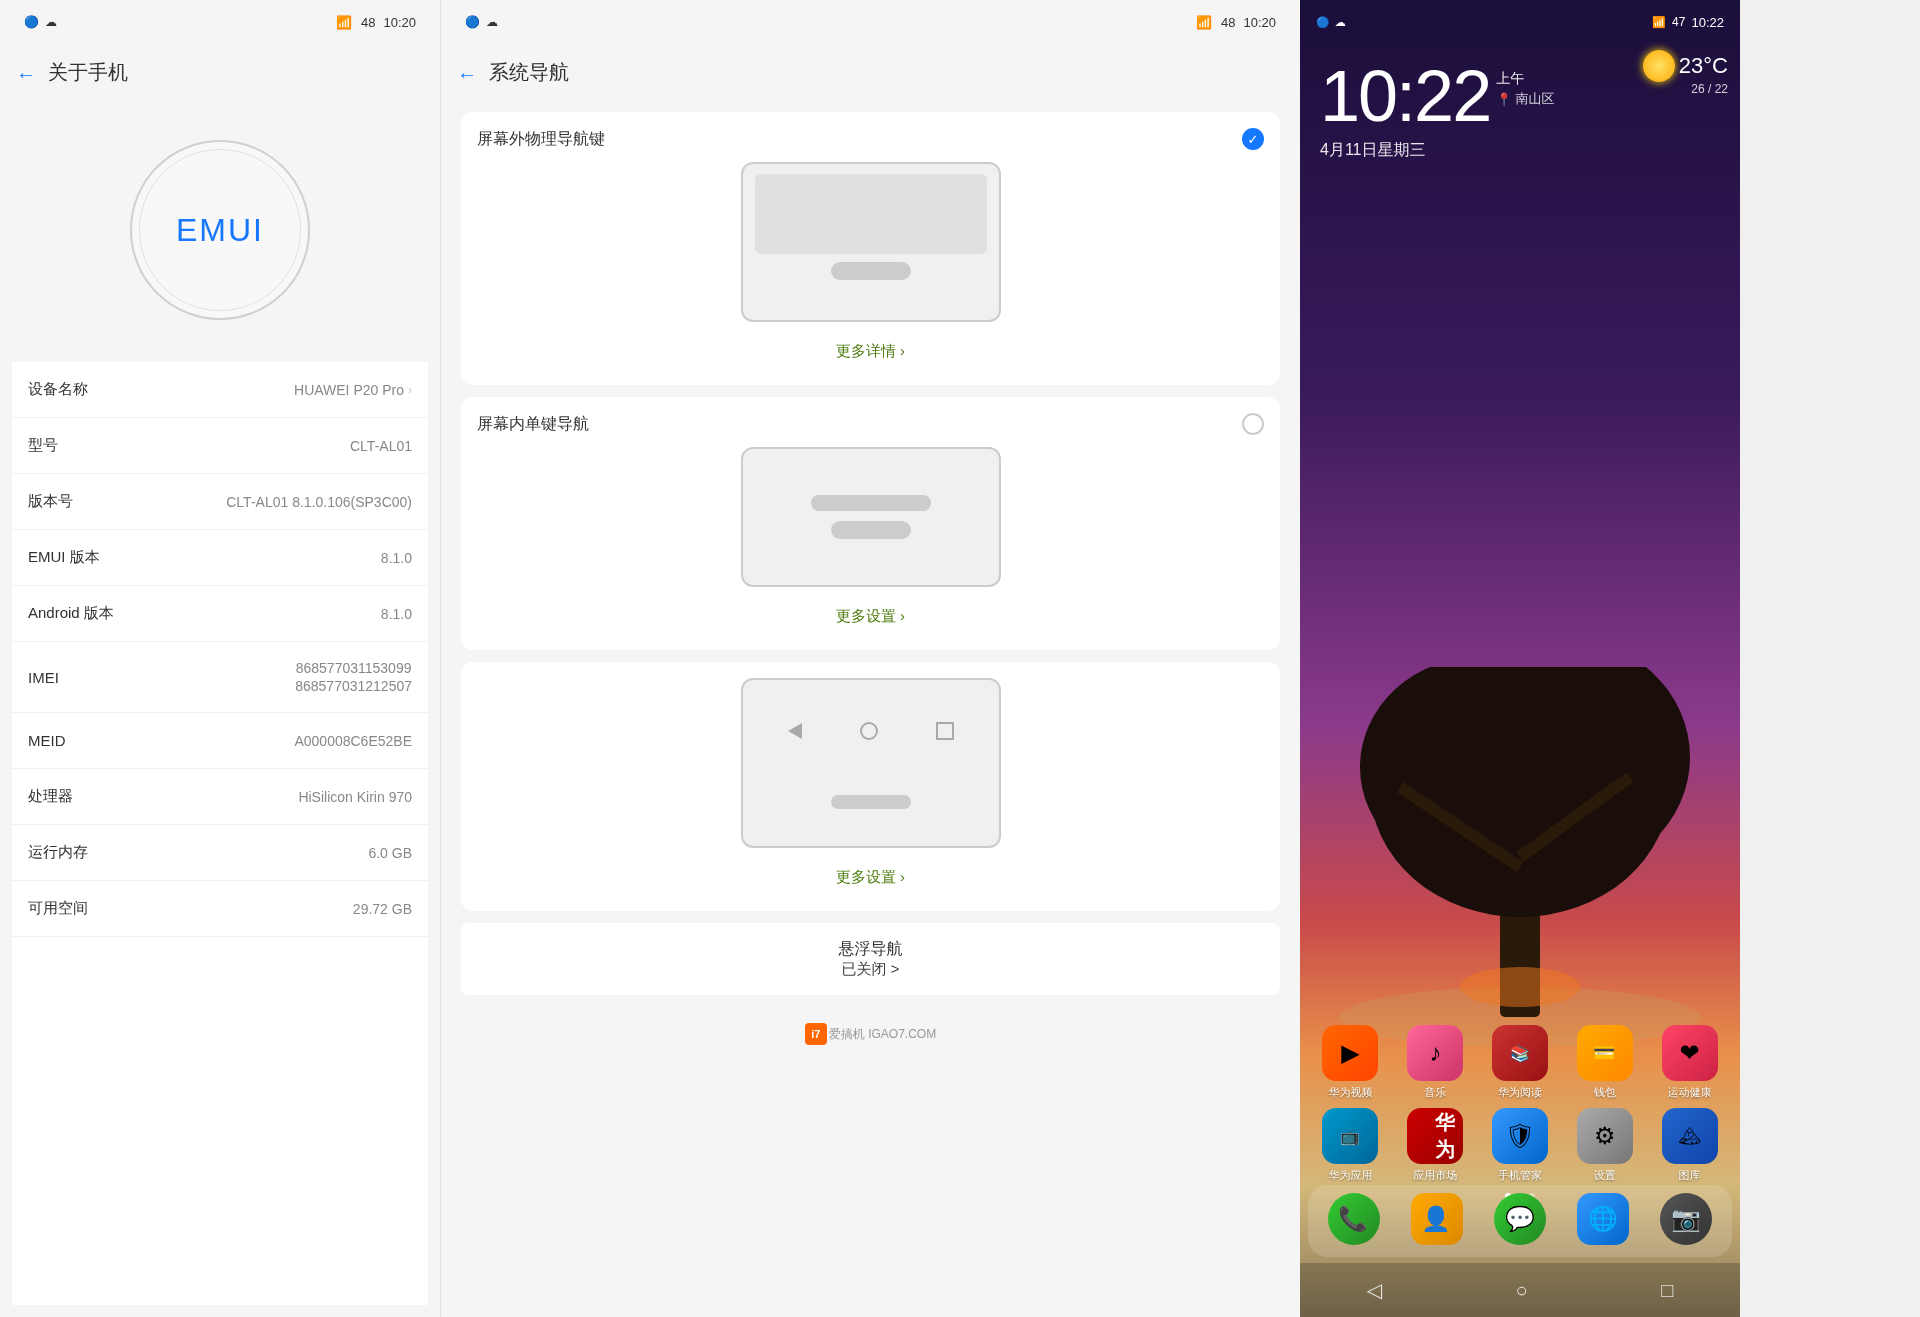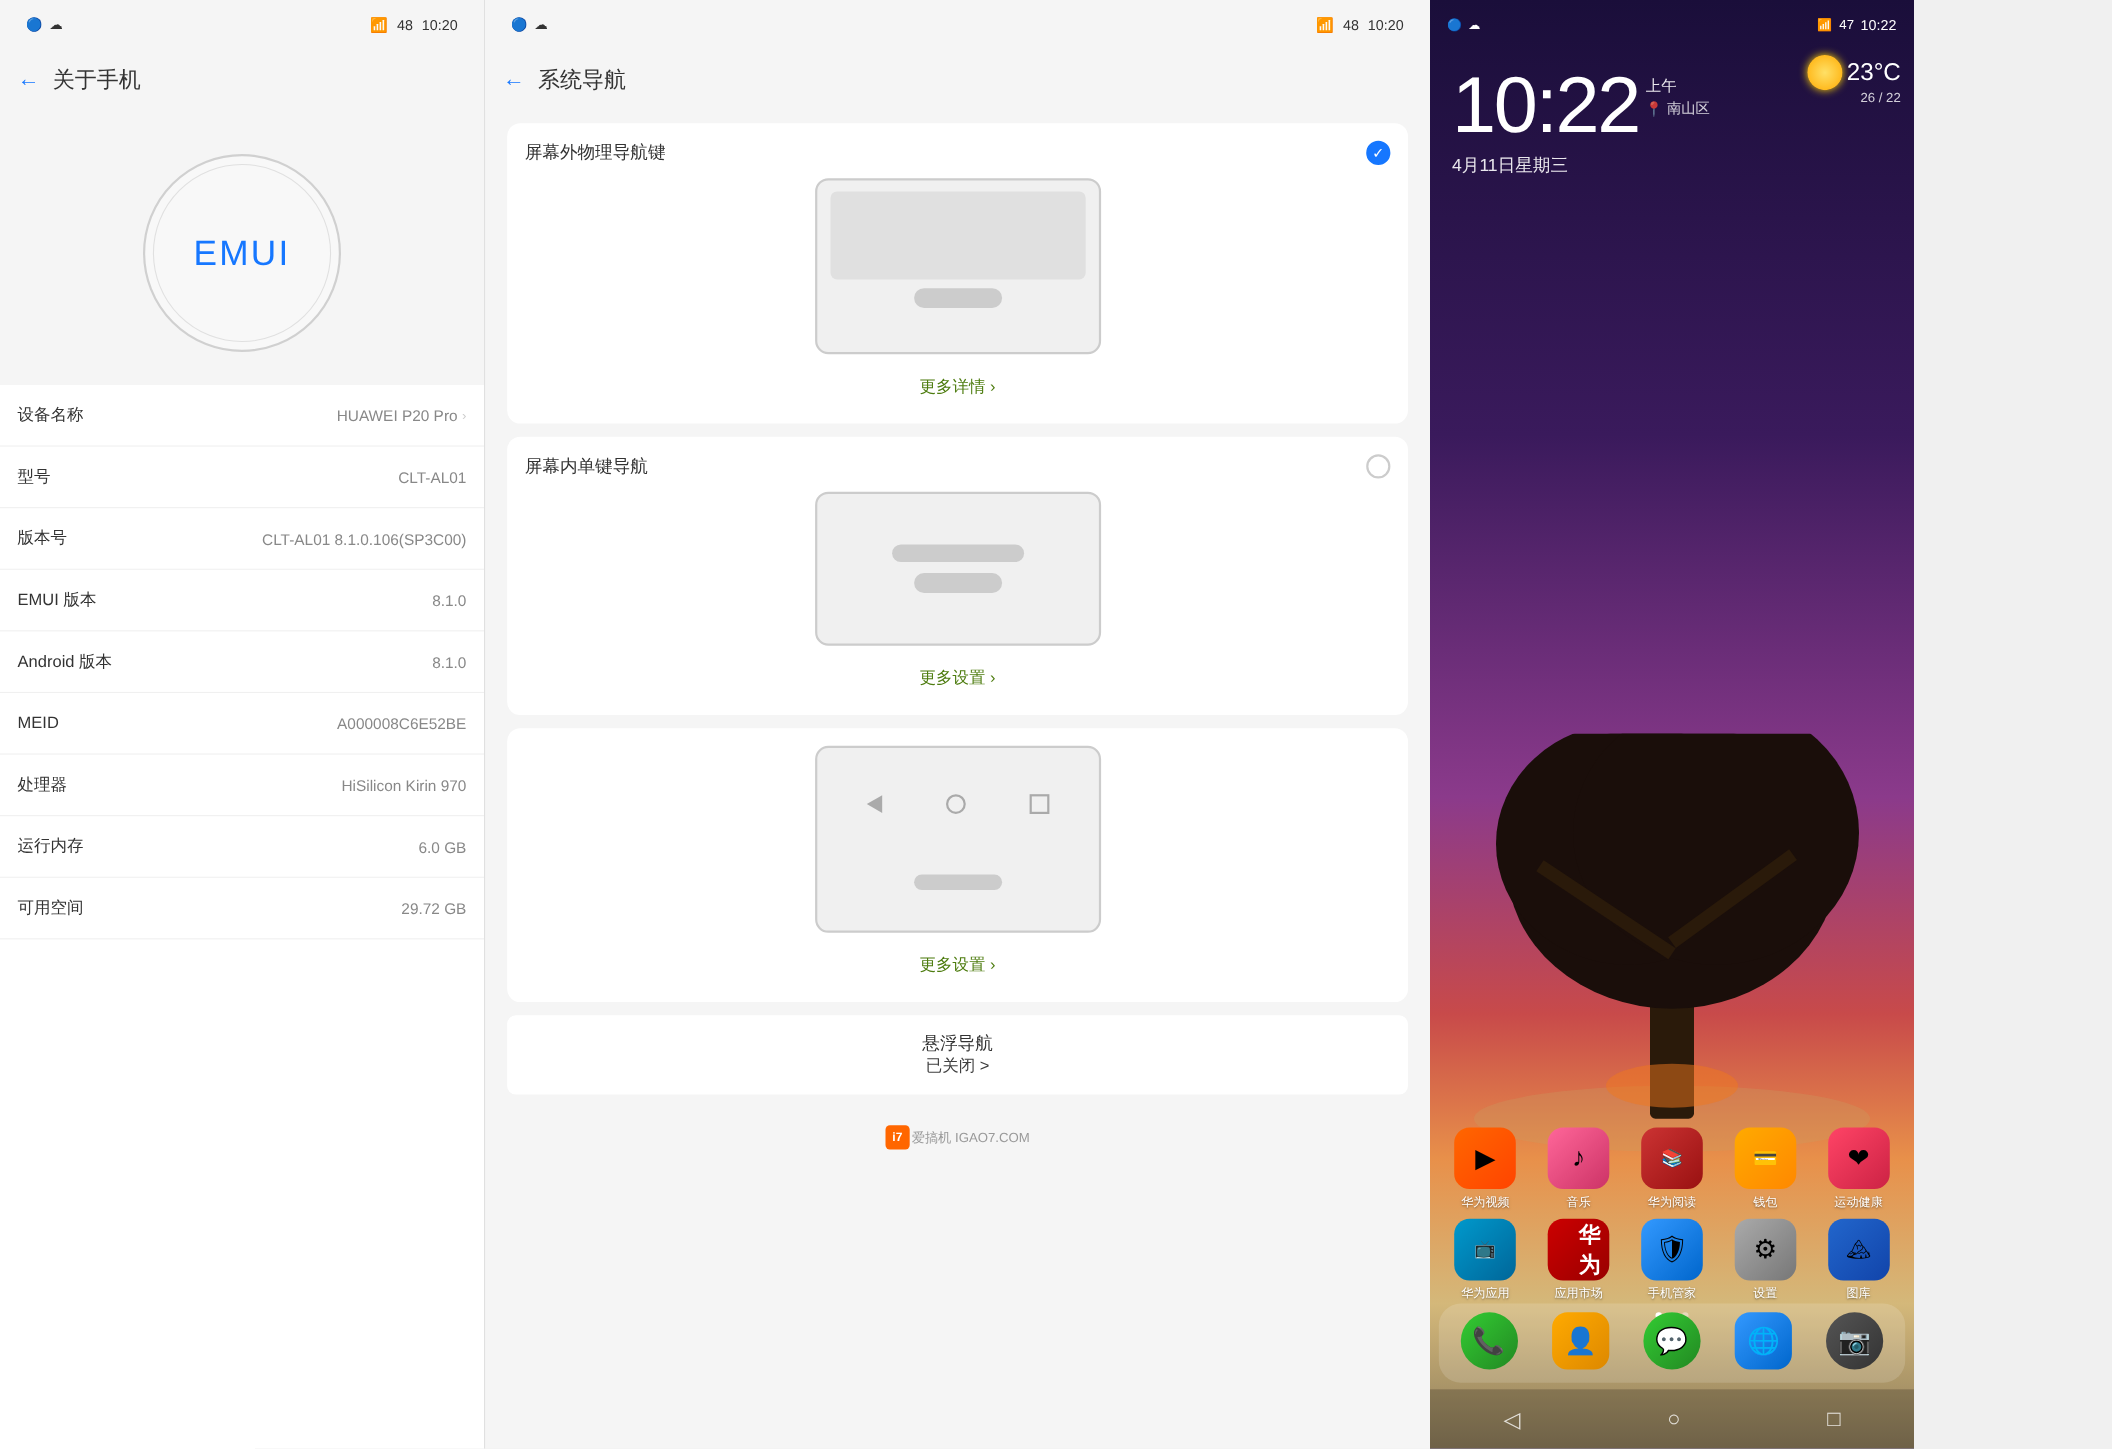--- a/index.html
+++ b/index.html
@@ -96,21 +96,21 @@
     .emui-text {
       font-size: 32px;
       font-weight: 300;
       color: #1677ff;
       letter-spacing: 2px;
     }
 
     
     .info-section {
       background: #fff;
-      margin: 0;
+      margin: 12px;
       flex: 1;
       overflow-y: auto;
     }
 
     .info-row {
       display: flex;
       justify-content: space-between;
       align-items: center;
       padding: 18px 16px;
       border-bottom: 1px solid #f0f0f0;
@@ -454,20 +454,27 @@
     </div>
     <div class="info-row">
       <span class="info-label">EMUI 版本</span>
       <span class="info-value">8.1.0</span>
     </div>
     <div class="info-row">
       <span class="info-label">Android 版本</span>
       <span class="info-value">8.1.0</span>
     </div>
     <div class="info-row">
+      <span class="info-label">IMEI</span>
+      <span class="info-value" style="flex-direction:column;gap:2px;text-align:right;">
+        <span>868577031153099</span>
+        <span>868577031212507</span>
+      </span>
+    </div>
+    <div class="info-row">
       <span class="info-label">MEID</span>
       <span class="info-value">A000008C6E52BE</span>
     </div>
     <div class="info-row">
       <span class="info-label">处理器</span>
       <span class="info-value">HiSilicon Kirin 970</span>
     </div>
     <div class="info-row">
       <span class="info-label">运行内存</span>
       <span class="info-value">6.0 GB</span>

